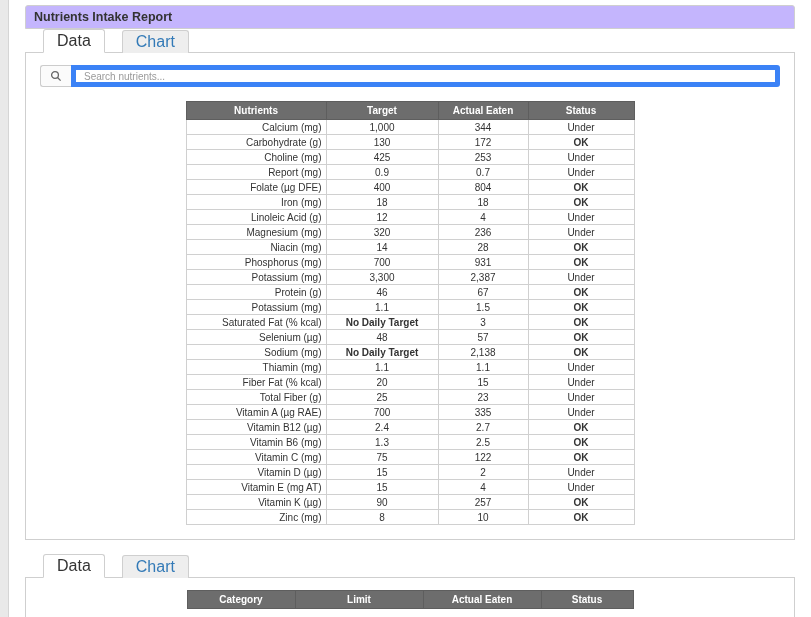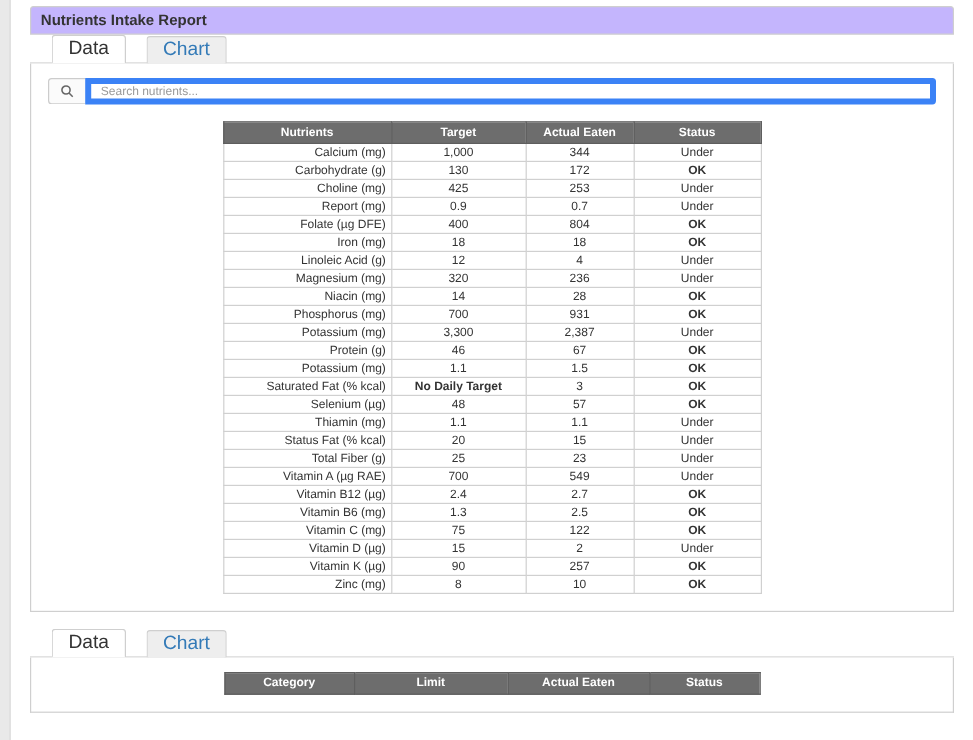--- a/index.html
+++ b/index.html
@@ -305,41 +305,47 @@
                   <td>3</td>
                   <td class="st-ok">OK</td>
                 </tr>
                 <tr>
                   <td class="name">Selenium (µg)</td>
                   <td>48</td>
                   <td>57</td>
                   <td class="st-ok">OK</td>
                 </tr>
                 <tr>
+                  <td class="name">Sodium (mg)</td>
+                  <td class="bold">No Daily Target</td>
+                  <td>2,138</td>
+                  <td class="st-ok">OK</td>
+                </tr>
+                <tr>
                   <td class="name">Thiamin (mg)</td>
                   <td>1.1</td>
                   <td>1.1</td>
                   <td class="st-under">Under</td>
                 </tr>
                 <tr>
-                  <td class="name">Status Fat (% kcal)</td>
+                  <td class="name">Fiber Fat (% kcal)</td>
                   <td>20</td>
                   <td>15</td>
                   <td class="st-under">Under</td>
                 </tr>
                 <tr>
                   <td class="name">Total Fiber (g)</td>
                   <td>25</td>
                   <td>23</td>
                   <td class="st-under">Under</td>
                 </tr>
                 <tr>
                   <td class="name">Vitamin A (µg RAE)</td>
                   <td>700</td>
-                  <td>549</td>
+                  <td>335</td>
                   <td class="st-under">Under</td>
                 </tr>
                 <tr>
                   <td class="name">Vitamin B12 (µg)</td>
                   <td>2.4</td>
                   <td>2.7</td>
                   <td class="st-ok">OK</td>
                 </tr>
                 <tr>
                   <td class="name">Vitamin B6 (mg)</td>
@@ -350,20 +356,26 @@
                 <tr>
                   <td class="name">Vitamin C (mg)</td>
                   <td>75</td>
                   <td>122</td>
                   <td class="st-ok">OK</td>
                 </tr>
                 <tr>
                   <td class="name">Vitamin D (µg)</td>
                   <td>15</td>
                   <td>2</td>
+                  <td class="st-under">Under</td>
+                </tr>
+                <tr>
+                  <td class="name">Vitamin E (mg AT)</td>
+                  <td>15</td>
+                  <td>4</td>
                   <td class="st-under">Under</td>
                 </tr>
                 <tr>
                   <td class="name">Vitamin K (µg)</td>
                   <td>90</td>
                   <td>257</td>
                   <td class="st-ok">OK</td>
                 </tr>
                 <tr>
                   <td class="name">Zinc (mg)</td>

